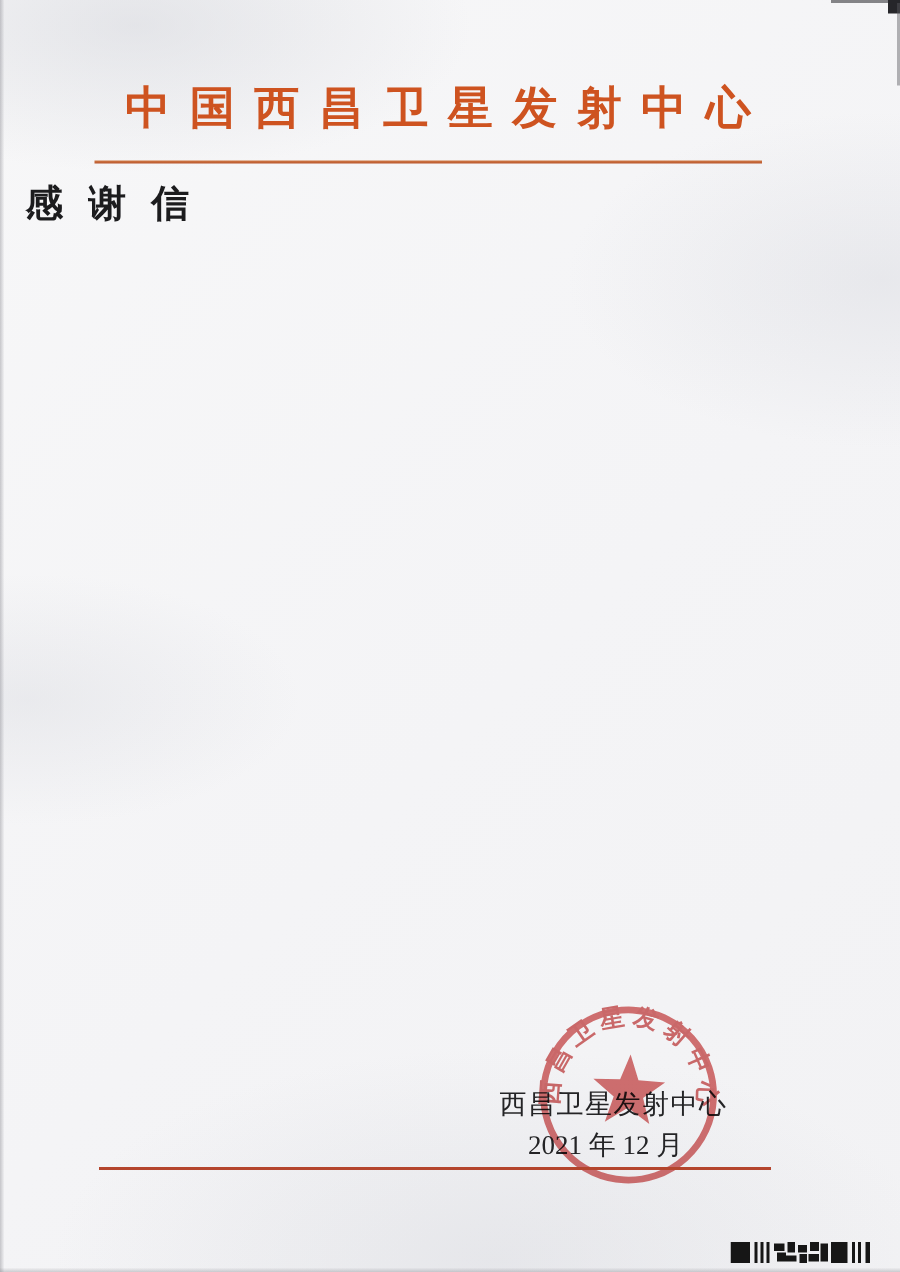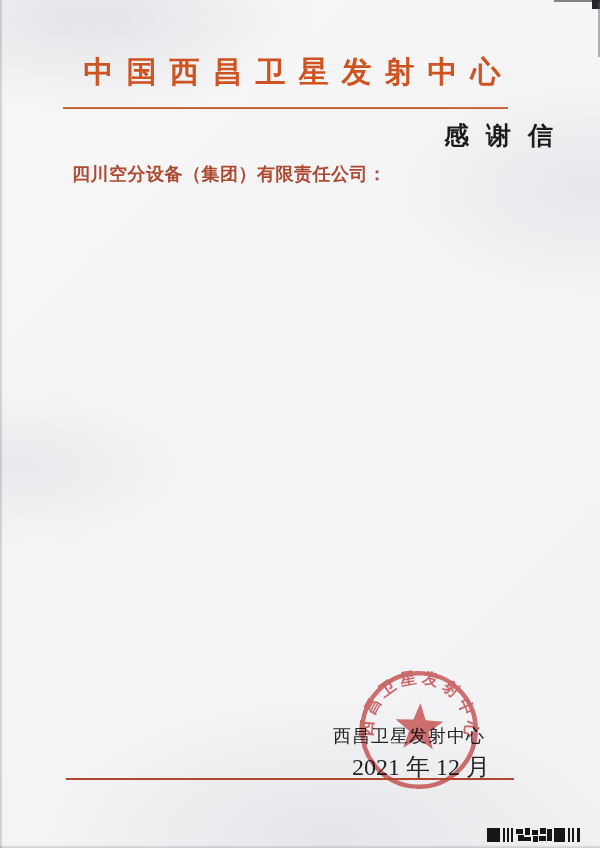--- a/index.html
+++ b/index.html
@@ -27,40 +27,40 @@
   .org-header {
     position:absolute; top:52px; left:0; right:16px; text-align:center;
     font-size:30px; font-weight:700; letter-spacing:13px; text-indent:13px;
     white-space:nowrap;
   }
   .rule-top {
     position:absolute; top:107px; left:63px; width:445px; height:2px;
     background:linear-gradient(to bottom,#d07a46,#b9552c);
   }
   .doc-title {
-    position:absolute; top:119px; left:0; right:30px; text-align:right;
+    position:absolute; top:119px; left:0; right:30px; text-align:left;
     font-size:25px; font-weight:700; letter-spacing:17px; text-indent:17px;
     color:#1c1c1e; white-space:nowrap;
   }
   .salutation {
     position:absolute; top:162px; left:72px;
     font-size:18px; font-weight:700; letter-spacing:.5px;
   }
   .body-text { position:absolute; top:190px; left:73px; width:454px; color:#2c2c2e; }
   .body-text p {
     margin:0; text-indent:2em; font-size:17.5px; line-height:26px;
     text-align:justify;
   }
   .signature {
     position:absolute; top:724px; left:333px;
     font-size:18px; color:#242426; letter-spacing:1px; white-space:nowrap;
   }
   .letter-date {
     position:absolute; top:751px; left:352px;
-    font-size:24px; color:#242426; white-space:nowrap;
+    font-size:18px; color:#242426; white-space:nowrap;
   }
   .rule-bottom {
     position:absolute; top:778px; left:66px; width:448px; height:2px;
     background:#b4452d;
   }
   .seal {
     position:absolute; left:356px; top:667px; width:126px; height:126px;
     opacity:.82; mix-blend-mode:multiply; transform:rotate(3deg);
   }
   .barcode { position:absolute; left:487px; top:826px; width:96px; height:18px; }
@@ -74,21 +74,20 @@
   <div class="edge-bottom"></div>
   <div class="edge-top-right"></div>
   <div class="corner-mark"></div>
   <div class="edge-right-smudge"></div>
 
   <div class="org-header" style="color:#ce5320">中国西昌卫星发射中心</div>
   <div class="rule-top"></div>
 
   <div class="doc-title">感谢信</div>
 
-  <div class="salutation" style="color:#ac4a32">四川空分设备（集团）有限责任公司：</div>
 
   <div class="body-text">
   </div>
 
   <div class="signature">西昌卫星发射中心</div>
   <div class="letter-date">2021 年 12 月</div>
 
   <svg class="seal" viewBox="0 0 140 140">
     <circle cx="70" cy="70" r="63" fill="none" stroke="#d05454" stroke-width="5"></circle>
     <polygon points="70,40 76.8,58.7 96.6,59.3 80.9,71.6 86.5,90.7 70,79.5 53.5,90.7 59.1,71.6 43.4,59.3 63.2,58.7" fill="#d05454"></polygon>

